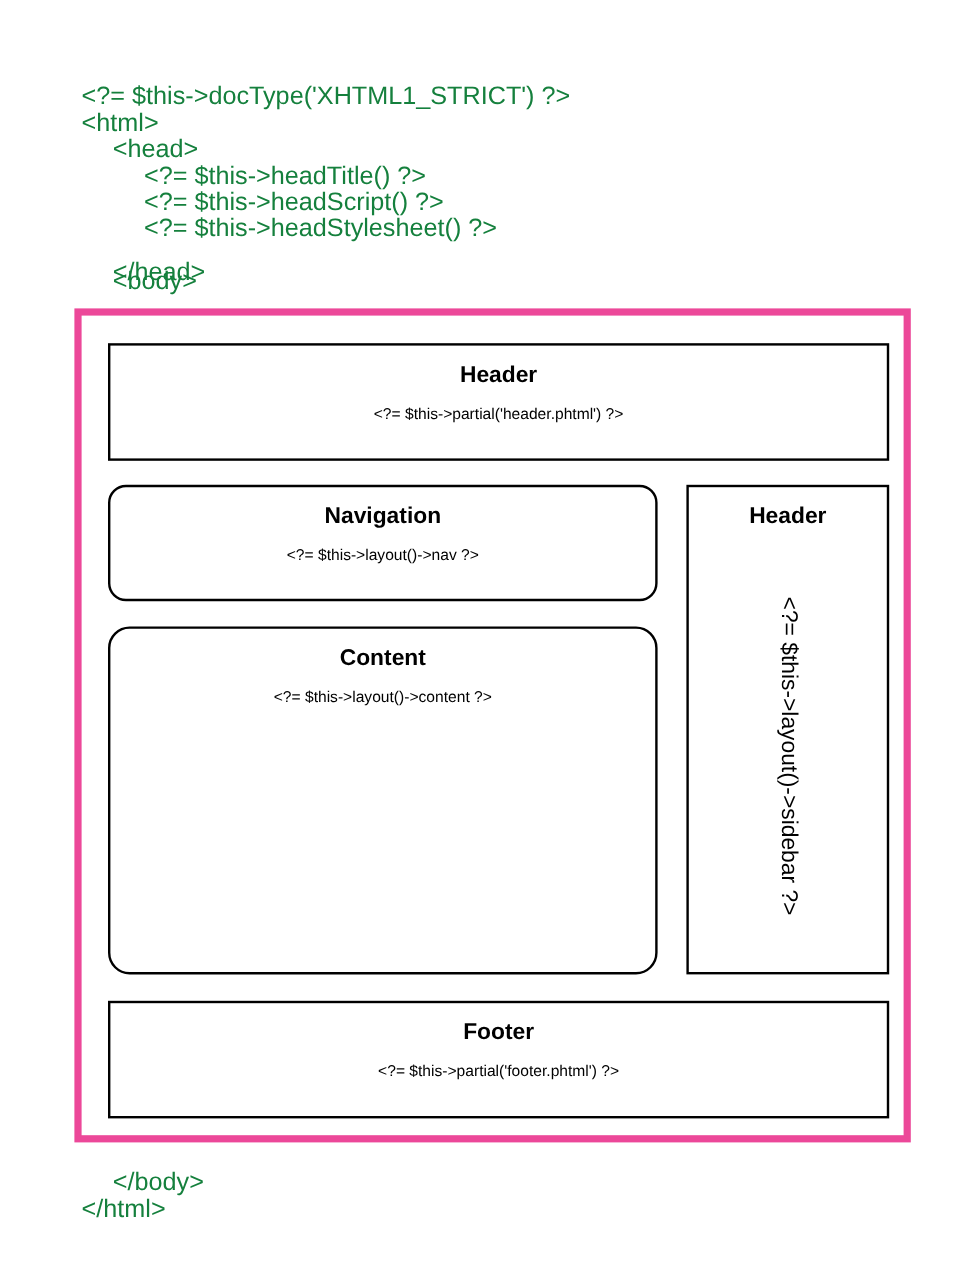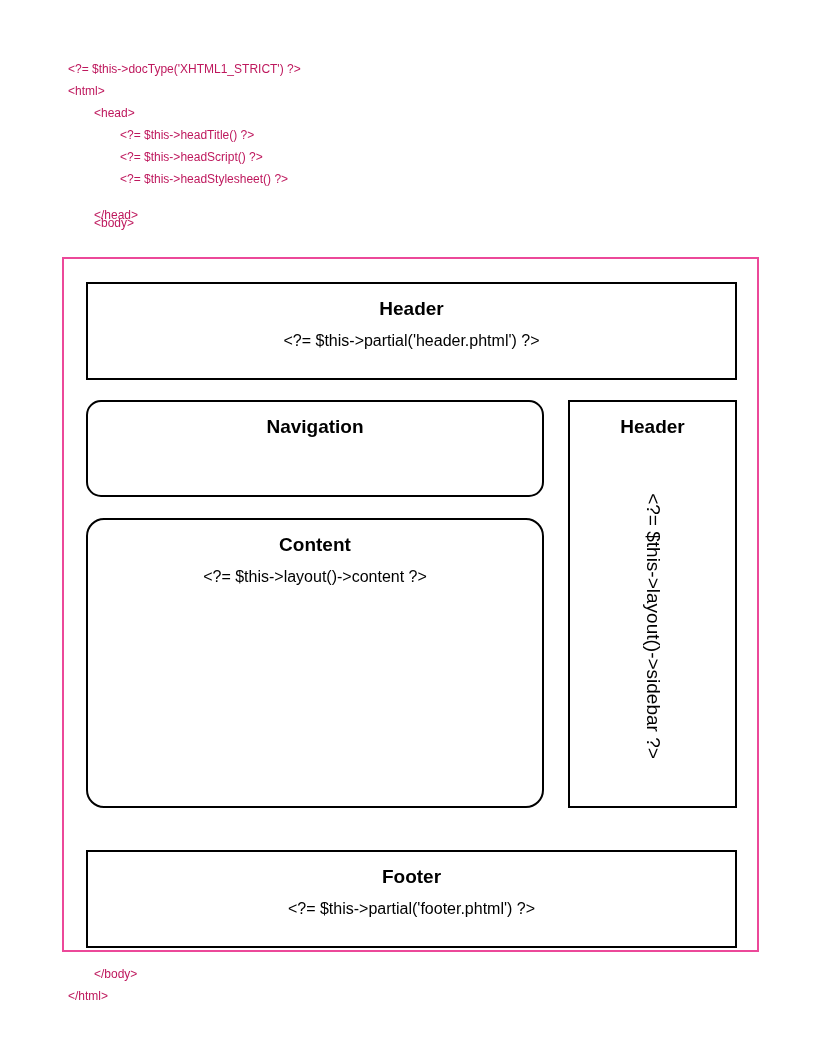--- a/index.html
+++ b/index.html
@@ -21,38 +21,39 @@
     left: 0;
     top: 0;
     width: 816px;
     height: 1056px;
   }
 
   
   .code-line {
     position: absolute;
     font-family: "Liberation Sans", sans-serif;
-    font-size: 12px;
+    font-size: 21px;
     line-height: 22px;
     white-space: pre;
-    color: #be185d;
+    color: #15803d;
+    margin-top: 12px;
   }
 
   .code-top   { left: 68px; }
   .code-top.i1 { left: 94px; }
   .code-top.i2 { left: 120px; text-align: center; }
 
   
   .layout-box {
     position: absolute;
     left: 62px;
     top: 257px;
     width: 697px;
     height: 695px;
-    border: 2px solid #ec4899;
+    border: 6px solid #ec4899;
     box-sizing: border-box;
     background: #fff;
   }
 
   .region {
     position: absolute;
     border: 2px solid #000;
     box-sizing: border-box;
     background: #fff;
   }
@@ -61,21 +62,21 @@
     text-align: center;
     font-size: 19px;
     font-weight: bold;
     line-height: 22px;
     margin-top: 14px;
     white-space: pre;
   }
 
   .region-code {
     text-align: center;
-    font-size: 16px;
+    font-size: 13px;
     line-height: 22px;
     margin-top: 10px;
     white-space: pre;
   }
 
   
   #region-header {
     left: 22px;
     top: 23px;
     width: 651px;
@@ -99,21 +100,20 @@
     left: 504px;
     top: 141px;
     width: 169px;
     height: 408px;
   }
   #region-footer {
     left: 22px;
     top: 571px;
     width: 651px;
     height: 98px;
-    margin-top: 20px;
   }
 
   
   .sidebar-rotated-wrap {
     position: absolute;
     left: 0;
     top: 46px;
     width: 100%;
     height: 356px;
     overflow: hidden;
@@ -151,20 +151,21 @@
 
   <div class="layout-box">
 
     <div class="region" id="region-header">
       <div class="region-title">Header</div>
       <div class="region-code">&lt;?= $this-&gt;partial('header.phtml') ?&gt;</div>
     </div>
 
     <div class="region" id="region-navigation">
       <div class="region-title">Navigation</div>
+      <div class="region-code">&lt;?= $this-&gt;layout()-&gt;nav ?&gt;</div>
     </div>
 
     <div class="region" id="region-content">
       <div class="region-title">Content</div>
       <div class="region-code">&lt;?= $this-&gt;layout()-&gt;content ?&gt;</div>
     </div>
 
     <div class="region" id="region-sidebar">
       <div class="region-title">Header</div>
       <div class="sidebar-rotated-wrap">

